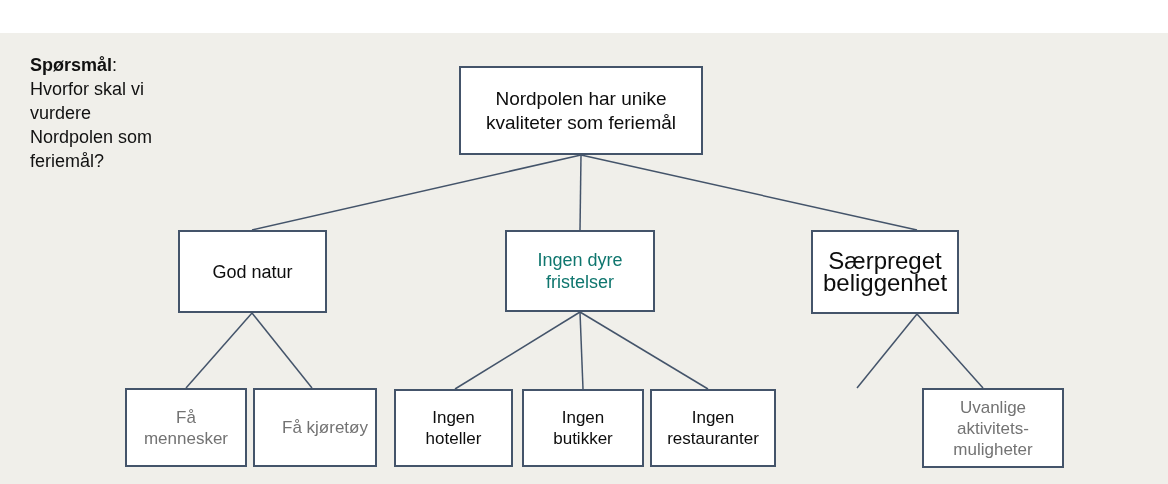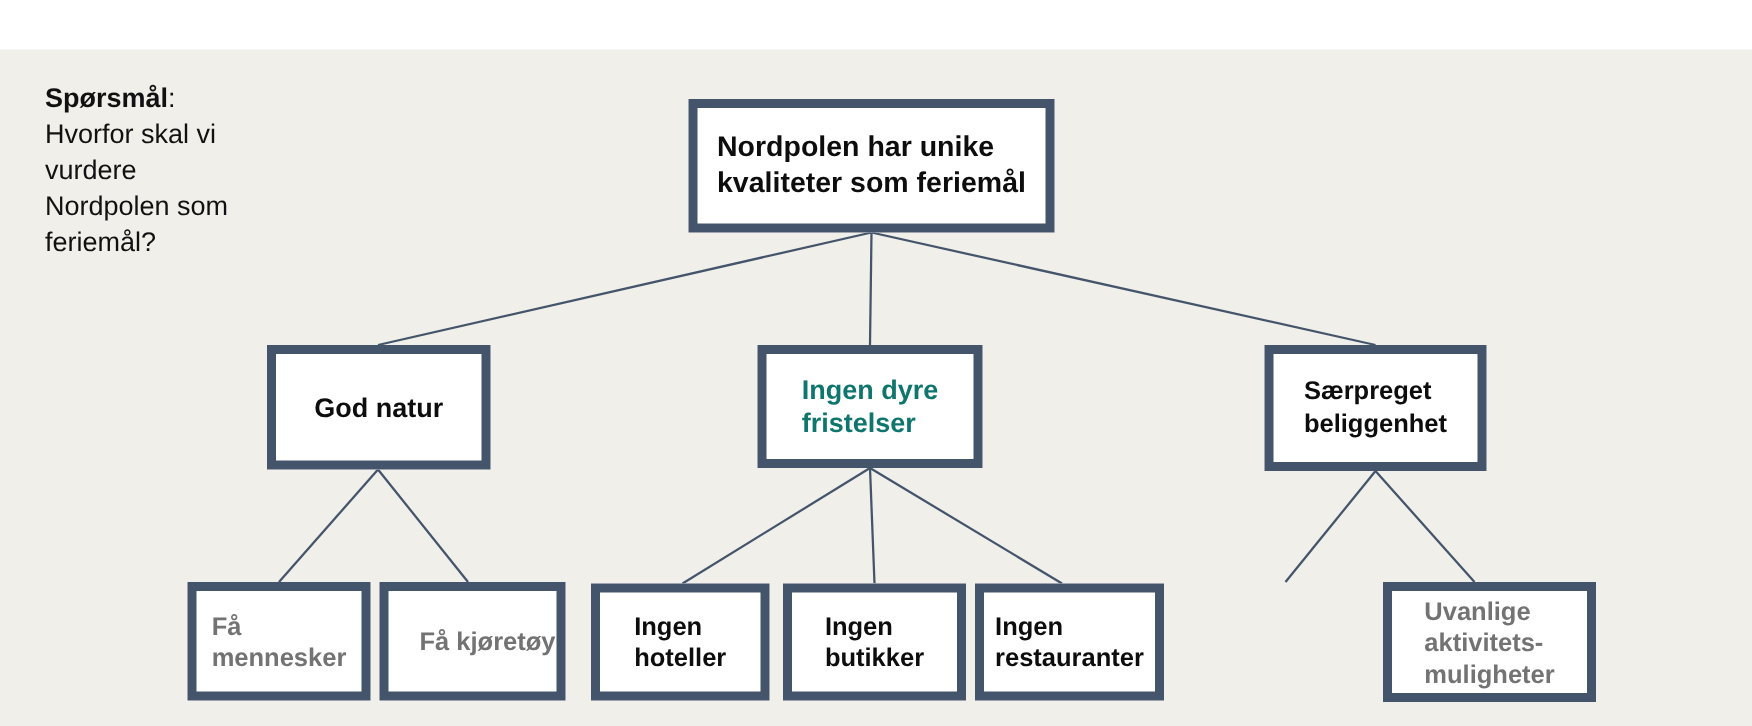--- a/index.html
+++ b/index.html
@@ -34,36 +34,36 @@
   }
   .q-label {
     font-weight: bold;
   }
   .q-lines {
     white-space: pre-line;
   }
   .node {
     position: absolute;
     background: #ffffff;
-    border: 6px solid #a3a3a3;
+    border: 2px solid #a3a3a3;
     display: flex;
     align-items: center;
     justify-content: center;
-    text-align: left;
+    text-align: center;
     color: #0d0d0d;
-    font-weight: bold;
+    font-weight: normal;
     box-sizing: border-box;
   }
   .node .txt {
     white-space: pre-line;
   }
   .root-node       { left: 459px; top: 33px;  width: 244px; height: 89px; font-size: 19px; line-height: 24px; }
   .n-god-plass     { left: 178px; top: 197px; width: 149px; height: 83px; font-size: 18px; line-height: 22px; }
   .n-ingen-dyre    { left: 505px; top: 197px; width: 150px; height: 82px; font-size: 18px; line-height: 22px; }
-  .n-saerpreget    { left: 843px; top: 197px; width: 148px; height: 84px; font-size: 17px; line-height: 22px; }
+  .n-saerpreget    { left: 811px; top: 197px; width: 148px; height: 84px; font-size: 24px; line-height: 22px; }
   .leaf            { font-size: 17px; line-height: 21px; }
   .n-faa-mennesker       { left: 125px; top: 355px; width: 122px; height: 79px; }
   .n-faa-kjoretoy        { left: 253px; top: 355px; width: 124px; height: 79px; }
   .n-ingen-hoteller      { left: 394px; top: 356px; width: 119px; height: 78px; }
   .n-ingen-butikker      { left: 522px; top: 356px; width: 122px; height: 78px; }
   .n-ingen-restauranter  { left: 650px; top: 356px; width: 126px; height: 78px; }
   .n-uvanlig-natur       { left: 794px; top: 355px; width: 119px; height: 80px; }
   .n-uvanlige-aktiviteter{ left: 922px; top: 355px; width: 142px; height: 80px; }
 </style>
 </head>

